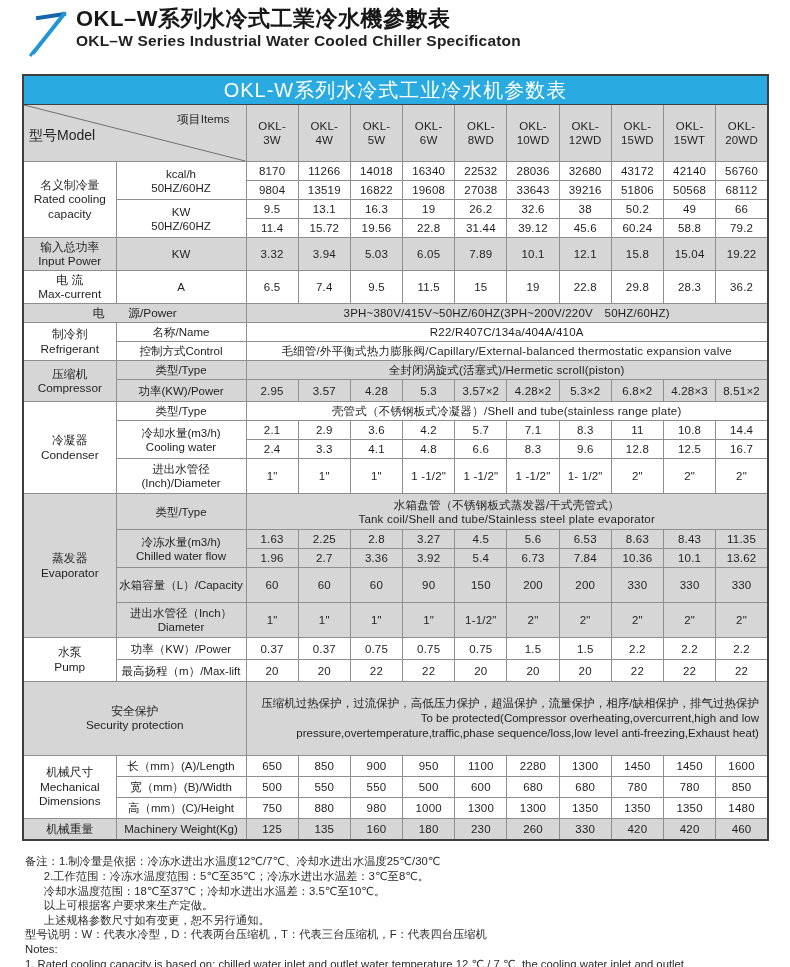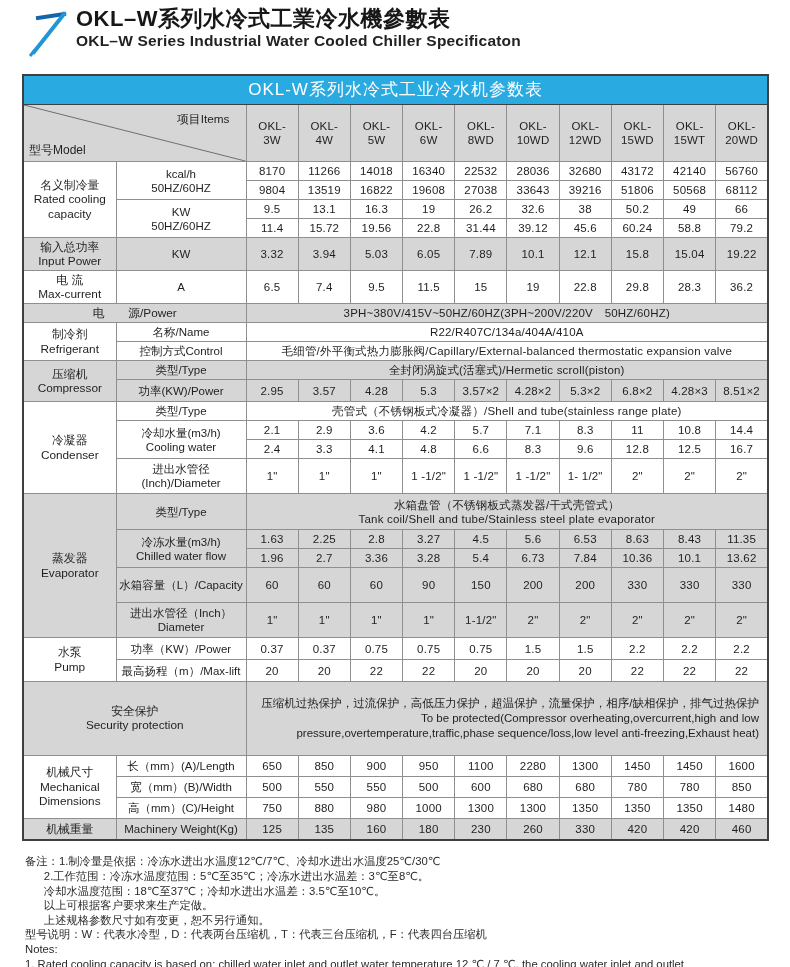--- a/index.html
+++ b/index.html
@@ -8,32 +8,32 @@
   .page-header{display:flex;align-items:flex-start;padding:6px 0 0 24px;height:62px;}
   .logo{width:44px;height:52px;margin-right:8px;flex:0 0 auto;}
   .titles h1{margin:0;font-size:22px;font-weight:700;letter-spacing:.5px;color:#171717;line-height:1.15;}
   .titles h2{margin:1px 0 0 0;font-size:15.5px;font-weight:600;color:#222;letter-spacing:.2px;}
   
   table{border-collapse:collapse;table-layout:fixed;width:746px;margin:6px 0 0 22px;
     border:2px solid #3f3f3f;}
   td{border:1px solid #8f8f8f;text-align:center;vertical-align:middle;
     font-size:11.5px;line-height:1.22;padding:1px 2px;white-space:pre-line;color:#1f1f1f;}
   tr.sec td{border-top:1.8px solid #4f4f4f;}
-  .caption{background:#29abe2;color:#ffffff;font-size:17px;font-weight:500;letter-spacing:1px;height:26px;border-bottom:1.8px solid #3f3f3f;}
+  .caption{background:#29abe2;color:#ffffff;font-size:20px;font-weight:500;letter-spacing:1px;height:26px;border-bottom:1.8px solid #3f3f3f;}
   .gray td{background:#d6d6d6;}
   .lab{font-size:11.8px;}
   .item{font-size:11.5px;}
   .val{font-size:11.5px;letter-spacing:.2px;}
   
   tr.h19{height:19px;} tr.h21{height:21px;} tr.h22{height:22px;} tr.h33{height:33px;}
   tr.h35{height:35px;} tr.h36{height:36px;} tr.h48{height:48px;margin-left:12px;}
   
   .corner{position:relative;padding:0;}
   .corner svg{position:absolute;left:0;top:0;width:100%;height:100%;}
-  .corner-model{position:absolute;left:5px;bottom:3px;font-size:12px;}
+  .corner-model{position:absolute;left:5px;bottom:17px;font-size:14px;}
   .corner-items{position:absolute;right:16px;top:7px;font-size:11.8px;}
   .security-cell{text-align:right;padding:14px 8px;font-size:11.5px;line-height:1.3;}
   
   .notes{margin:13px 20px 0 25px;}
   .note-line{font-size:11.3px;line-height:14.6px;color:#2a2a2a;white-space:pre-wrap;}
 </style>
 </head>
 <body>
 
 <div class="page-header">
@@ -279,21 +279,21 @@
         <td class="val">5.6</td>
         <td class="val">6.53</td>
         <td class="val">8.63</td>
         <td class="val">8.43</td>
         <td class="val">11.35</td>
   </tr>
   <tr class="gray h19">
     <td class="val">1.96</td>
         <td class="val">2.7</td>
         <td class="val">3.36</td>
-        <td class="val">3.28</td>
+        <td class="val">3.92</td>
         <td class="val">5.4</td>
         <td class="val">6.73</td>
         <td class="val">7.84</td>
         <td class="val">10.36</td>
         <td class="val">10.1</td>
         <td class="val">13.62</td>
   </tr>
   <tr class="gray h35">
     <td class="item">水箱容量（L）/Capacity</td>
     <td class="val">60</td>

